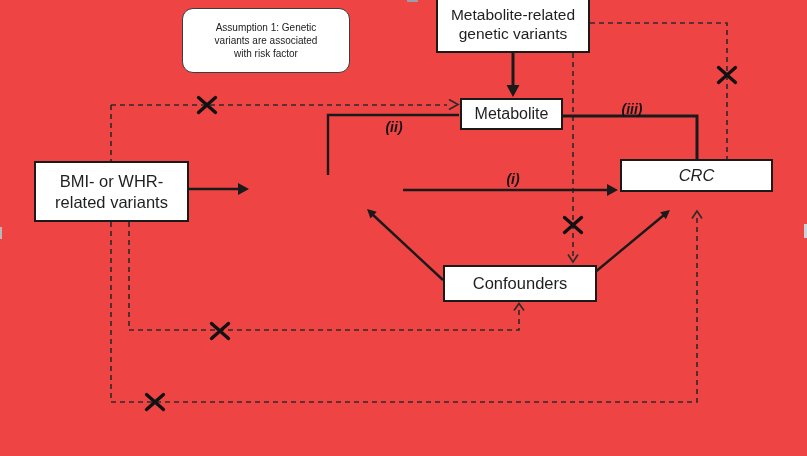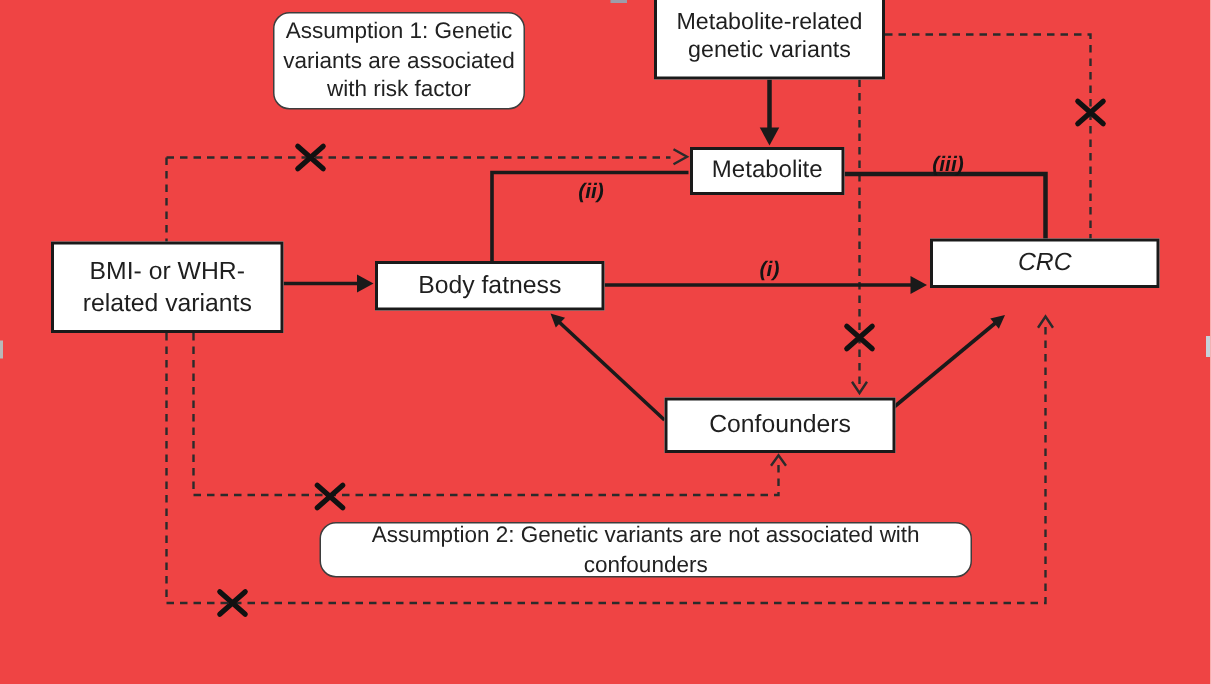--- a/index.html
+++ b/index.html
@@ -9,21 +9,21 @@
   }
   .layer{position:absolute;left:0;top:0;width:807px;height:456px;}
   .node{
     position:absolute;background:#ffffff;border:2.5px solid #1a1a1a;
     display:flex;align-items:center;justify-content:center;text-align:center;
     font-size:16.5px;line-height:1.22;white-space:pre-line;box-sizing:border-box;
   }
   .assumption{
     position:absolute;background:#ffffff;border:1.6px solid #3d3d3d;border-radius:11px;
     display:flex;align-items:center;justify-content:center;text-align:center;
-    font-size:15px;line-height:1.3;white-space:pre-line;box-sizing:border-box;color:#222;
+    font-size:10px;line-height:1.3;white-space:pre-line;box-sizing:border-box;color:#222;
   }
   .pathlabel{
     position:absolute;font-size:14px;font-weight:bold;font-style:italic;
     text-align:center;color:#141414;
   }
   .tick{position:absolute;}
   svg{display:block;}
   .solid{stroke:#1a1a1a;stroke-width:2.4;fill:none;}
   .solid-thick{stroke:#1a1a1a;stroke-width:3;fill:none;}
   .dashed{stroke:#2b2b2b;stroke-width:1.6;fill:none;stroke-dasharray:5 4;}
@@ -91,32 +91,29 @@
   </svg>
 
   <div class="node" style="left:436px;top:-4px;width:154px;height:57px;font-size:15.5px;">Metabolite-related
 genetic variants</div>
 
   <div class="node" style="left:460px;top:98px;width:103px;height:32px;font-size:16px;">Metabolite</div>
 
   <div class="node" style="left:34px;top:161px;width:155px;height:61px;">BMI- or WHR-
 related variants</div>
 
-  <div class="node" style="left:250px;top:174px;width:153px;height:33px;">Body fatness</div>
 
   <div class="node" style="left:620px;top:159px;width:153px;height:33px;font-style:italic;">CRC</div>
 
   <div class="node" style="left:443px;top:265px;width:154px;height:37px;">Confounders</div>
 
   <div class="assumption" style="left:182px;top:8px;width:168px;height:65px;">Assumption 1: Genetic
 variants are associated
 with risk factor</div>
 
-  <div class="assumption" style="left:213px;top:348px;width:435px;height:37px;">Assumption 2: Genetic variants are not associated with
-confounders</div>
 
 
   <div class="pathlabel" style="left:495px;top:171px;width:36px;">(i)</div>
 
   <div class="pathlabel" style="left:376px;top:119px;width:36px;">(ii)</div>
 
   <div class="pathlabel" style="left:611px;top:101px;width:42px;">(iii)</div>
 
   <div class="tick" style="left:0;top:227px;width:2px;height:12px;background:#b8b8b8;"></div>
   <div class="tick" style="left:804px;top:224px;width:3px;height:14px;background:#c7d2da;"></div>

